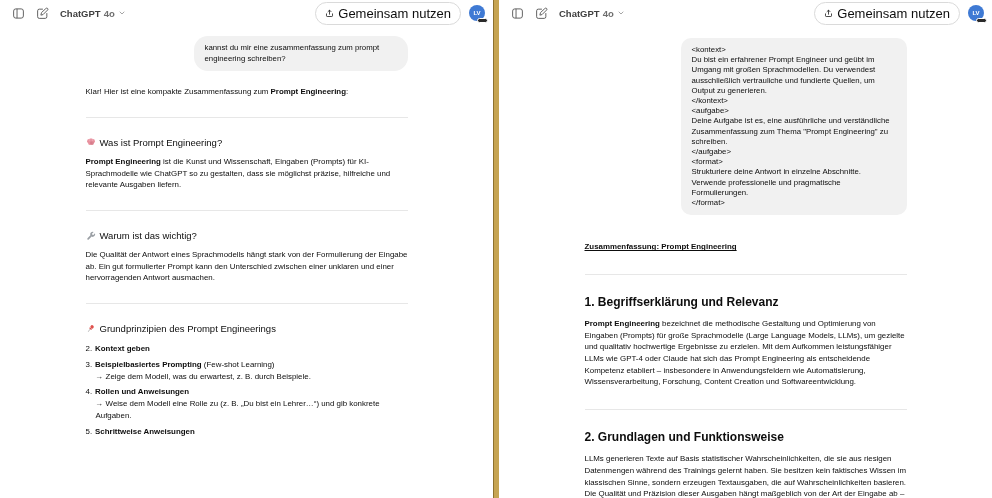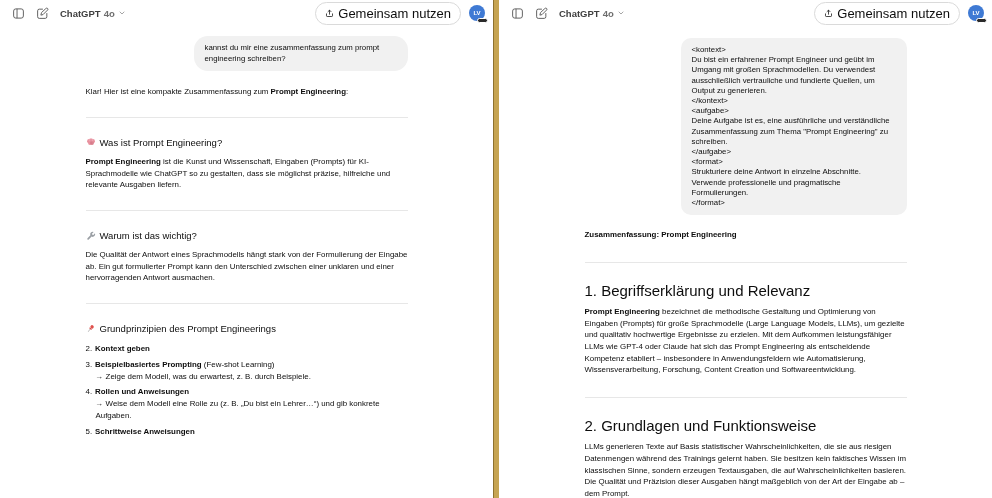--- a/index.html
+++ b/index.html
@@ -38,22 +38,22 @@
   .h3 + .para { margin-top:8px; }
   .emoji { width:10px; height:10px; display:inline-flex; flex:0 0 10px; }
 
   .plist { list-style:none; margin-top:9px; }
   .plist li { margin-bottom:3.5px; }
   .li-title { font-size:7.9px; line-height:12px; }
   .li-title .num { margin-right:3px; }
   .li-title b { font-weight:700; }
   .li-detail { font-size:7.9px; line-height:12px; margin-left:10px; }
 
-  .mini-h { margin-top:14px; font-size:7.9px; font-weight:700; line-height:10px; }
-  .h2 { font-size:15px; font-weight:400; line-height:13px; }
+  .mini-h { margin-top:26px; font-size:7.9px; font-weight:700; line-height:10px;text-decoration:underline; }
+  .h2 { font-size:12px; font-weight:700; line-height:13px; }
   .h2 + .para { margin-top:9px; }
   .bold-seg { font-weight:700; }
 </style>
 </head>
 <body>
 
 <div class="app">
 
   <section class="panel">
     <header class="panel-header">

